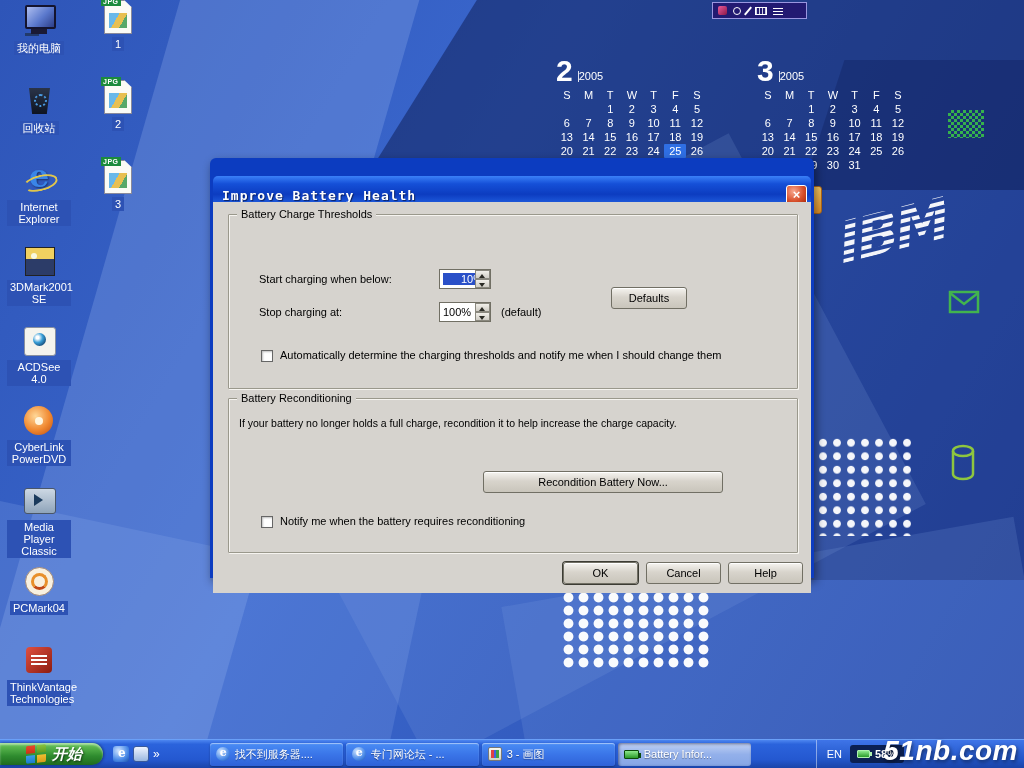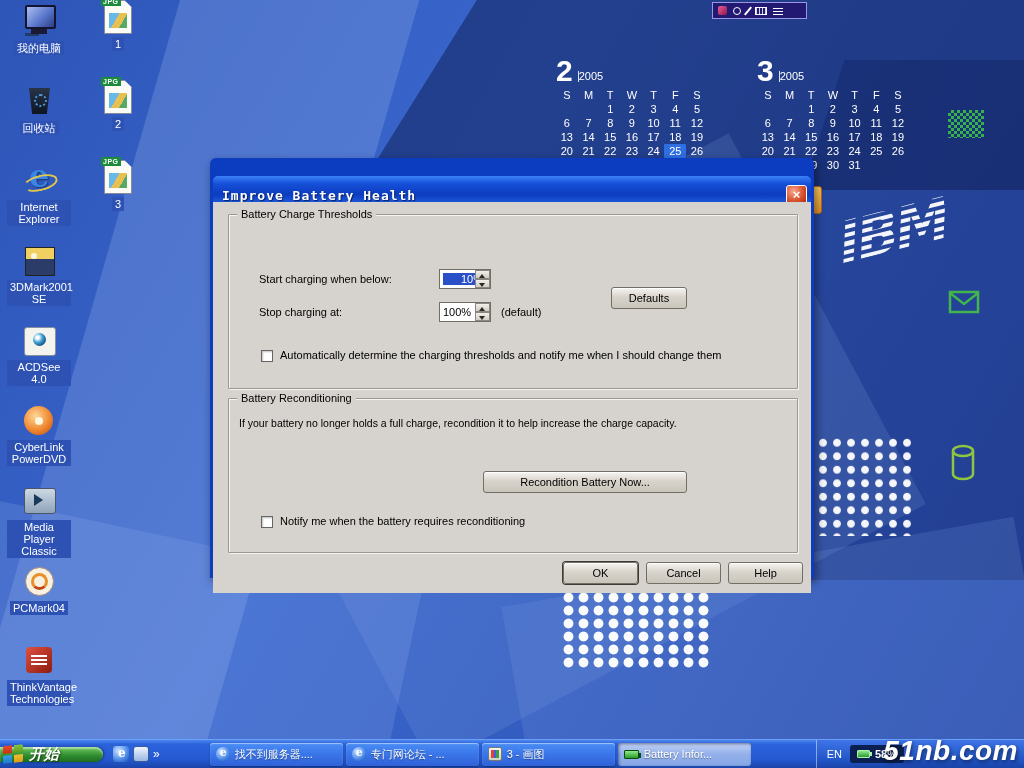--- a/index.html
+++ b/index.html
@@ -139,21 +139,21 @@
     border:1px solid #716f64; border-radius:3px; font-size:11px; color:#000; text-align:center; line-height:20px;
     box-shadow:inset 0 1px 0 #fff; cursor:pointer; }
   .btn.default { box-shadow:inset 0 1px 0 #fff, 0 0 0 1px #3c3c34; }
   .cb-row { position:absolute; display:flex; gap:7px; align-items:flex-start; }
   .cb { width:12px; height:12px; flex:none; background:#fff; border:1px solid #666;
     box-shadow:inset 1px 1px 2px rgba(0,0,0,.25); cursor:pointer; margin-top:1px; }
   .suffix { position:absolute; font-size:11px; }
   
   .taskbar { position:absolute; left:0; bottom:0; width:1024px; height:29px; z-index:8; display:flex; align-items:center;
     background:linear-gradient(#4d86f0,#2b63dc 15%,#2458d0 70%,#1a44a8); border-top:1px solid #6aa0f8; }
-  .start-btn { height:15px; width:103px; flex:none; display:flex; align-items:center; gap:6px; padding-left:3px; cursor:pointer;
+  .start-btn { height:22px; width:103px; flex:none; display:flex; align-items:center; gap:6px; padding-left:26px; cursor:pointer;
     background:linear-gradient(#6cc85c,#2e8b2e 60%,#1f6b1f); border-radius:0 11px 11px 0;
     box-shadow:inset 0 2px 2px rgba(255,255,255,.45), 1px 0 3px rgba(0,0,0,.4); }
   .win-flag { width:20px; height:18px; flex:none; transform:skewY(-6deg); border-radius:2px;
     background:linear-gradient(#e8482c,#c83214) left top, linear-gradient(#8ac440,#5a9a20) right top,
                linear-gradient(#38a0e8,#1878c8) left bottom, linear-gradient(#f0c030,#d89818) right bottom;
     background-size:47% 47%; background-repeat:no-repeat; }
   .start-label { color:#fff; font-weight:bold; font-style:italic; font-size:15px; text-shadow:1px 1px 2px rgba(0,0,0,.55); }
   .ql { display:flex; align-items:center; gap:4px; padding:0 8px 0 10px; }
   .qli { width:16px; height:16px; border-radius:3px; cursor:pointer; position:relative; }
   .qli.ie-q { background:radial-gradient(circle at 35% 30%,#cfe4ff,#4a8ae8 60%,#1c50a8); }
@@ -428,21 +428,21 @@
         <div class="cb-row" style="left:32px; top:134px; width:520px;">
           <span class="cb"></span>
           <span>Automatically determine the charging thresholds and notify me when I should change them</span>
         </div>
       </div>
 
       <div class="groupbox g2">
         <span class="legend">Battery Reconditioning</span>
         <div class="gdesc">If your battery no longer holds a full charge, recondition it to help increase the charge capacity.</div>
 
-        <div class="btn" style="left:254px; top:72px; width:204px;">Recondition Battery Now...</div>
+        <div class="btn" style="left:254px; top:72px; width:240px;">Recondition Battery Now...</div>
 
         <div class="cb-row" style="left:32px; top:116px; width:520px;">
           <span class="cb"></span>
           <span>Notify me when the battery requires reconditioning</span>
         </div>
       </div>
 
       <div class="btn default" style="left:350px; top:360px; width:75px;">OK</div>
       <div class="btn" style="left:433px; top:360px; width:75px;">Cancel</div>
       <div class="btn" style="left:515px; top:360px; width:75px;">Help</div>

